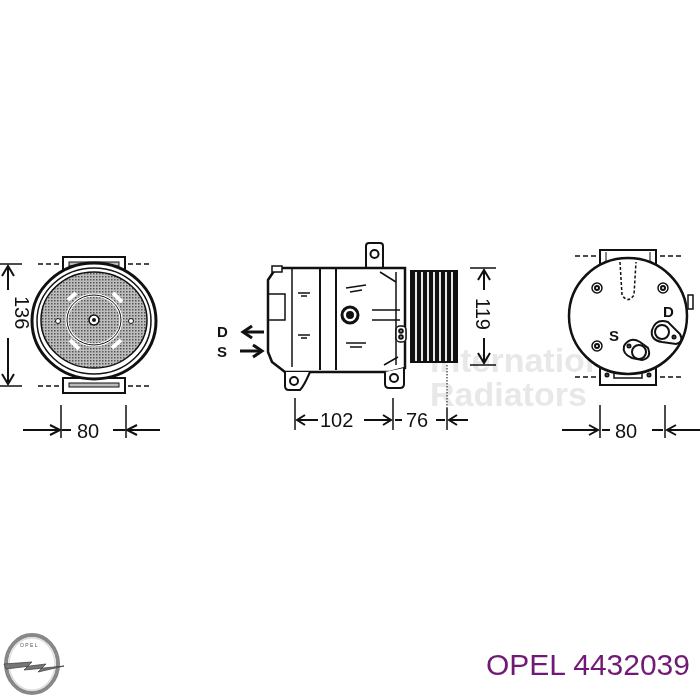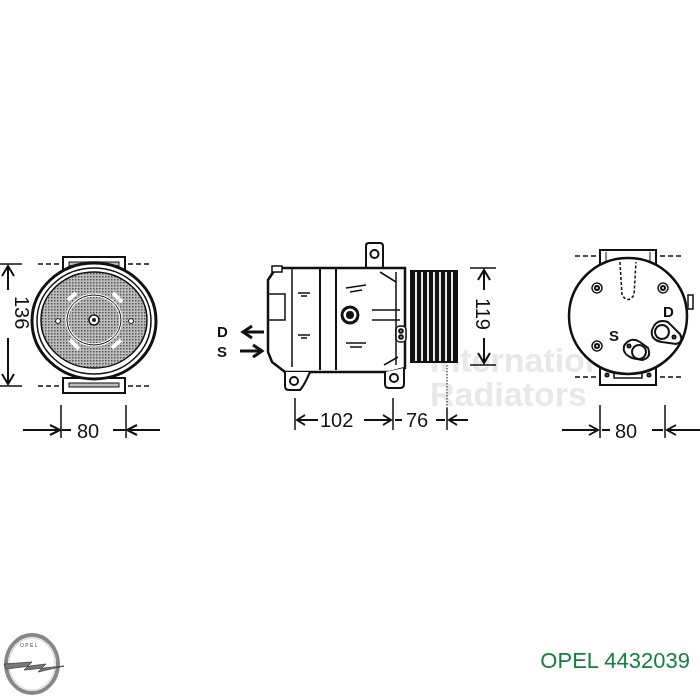--- a/index.html
+++ b/index.html
@@ -1,20 +1,20 @@
 <!DOCTYPE html>
 <html><head>
 <meta charset="utf-8">
 <style>
   html, body { margin:0; padding:0; background:#ffffff; }
   body { width:700px; height:700px; position:relative; overflow:hidden; font-family:"Liberation Sans", sans-serif; }
   .stage { position:absolute; left:0; top:0; width:700px; height:700px; }
   .part-title {
     position:absolute; right:10px; top:648px;
-    font-family:"Liberation Sans", sans-serif; font-size:22px; color:#15803d;
+    font-family:"Liberation Sans", sans-serif; font-size:30px; color:#701a75;
     letter-spacing:0px; white-space:nowrap;
   }
   .logo { position:absolute; left:2px; top:628px; width:62px; height:70px; }
   .dimtext { font-family:"Liberation Sans", sans-serif; font-size:20px; fill:#111; }
   .lbl { font-family:"Liberation Sans", sans-serif; font-size:15px; font-weight:bold; fill:#111; }
   .wm { font-family:"Liberation Sans", sans-serif; font-size:34px; font-weight:bold; fill:#e8e8e8; }
 </style>
 </head>
 <body>
 

